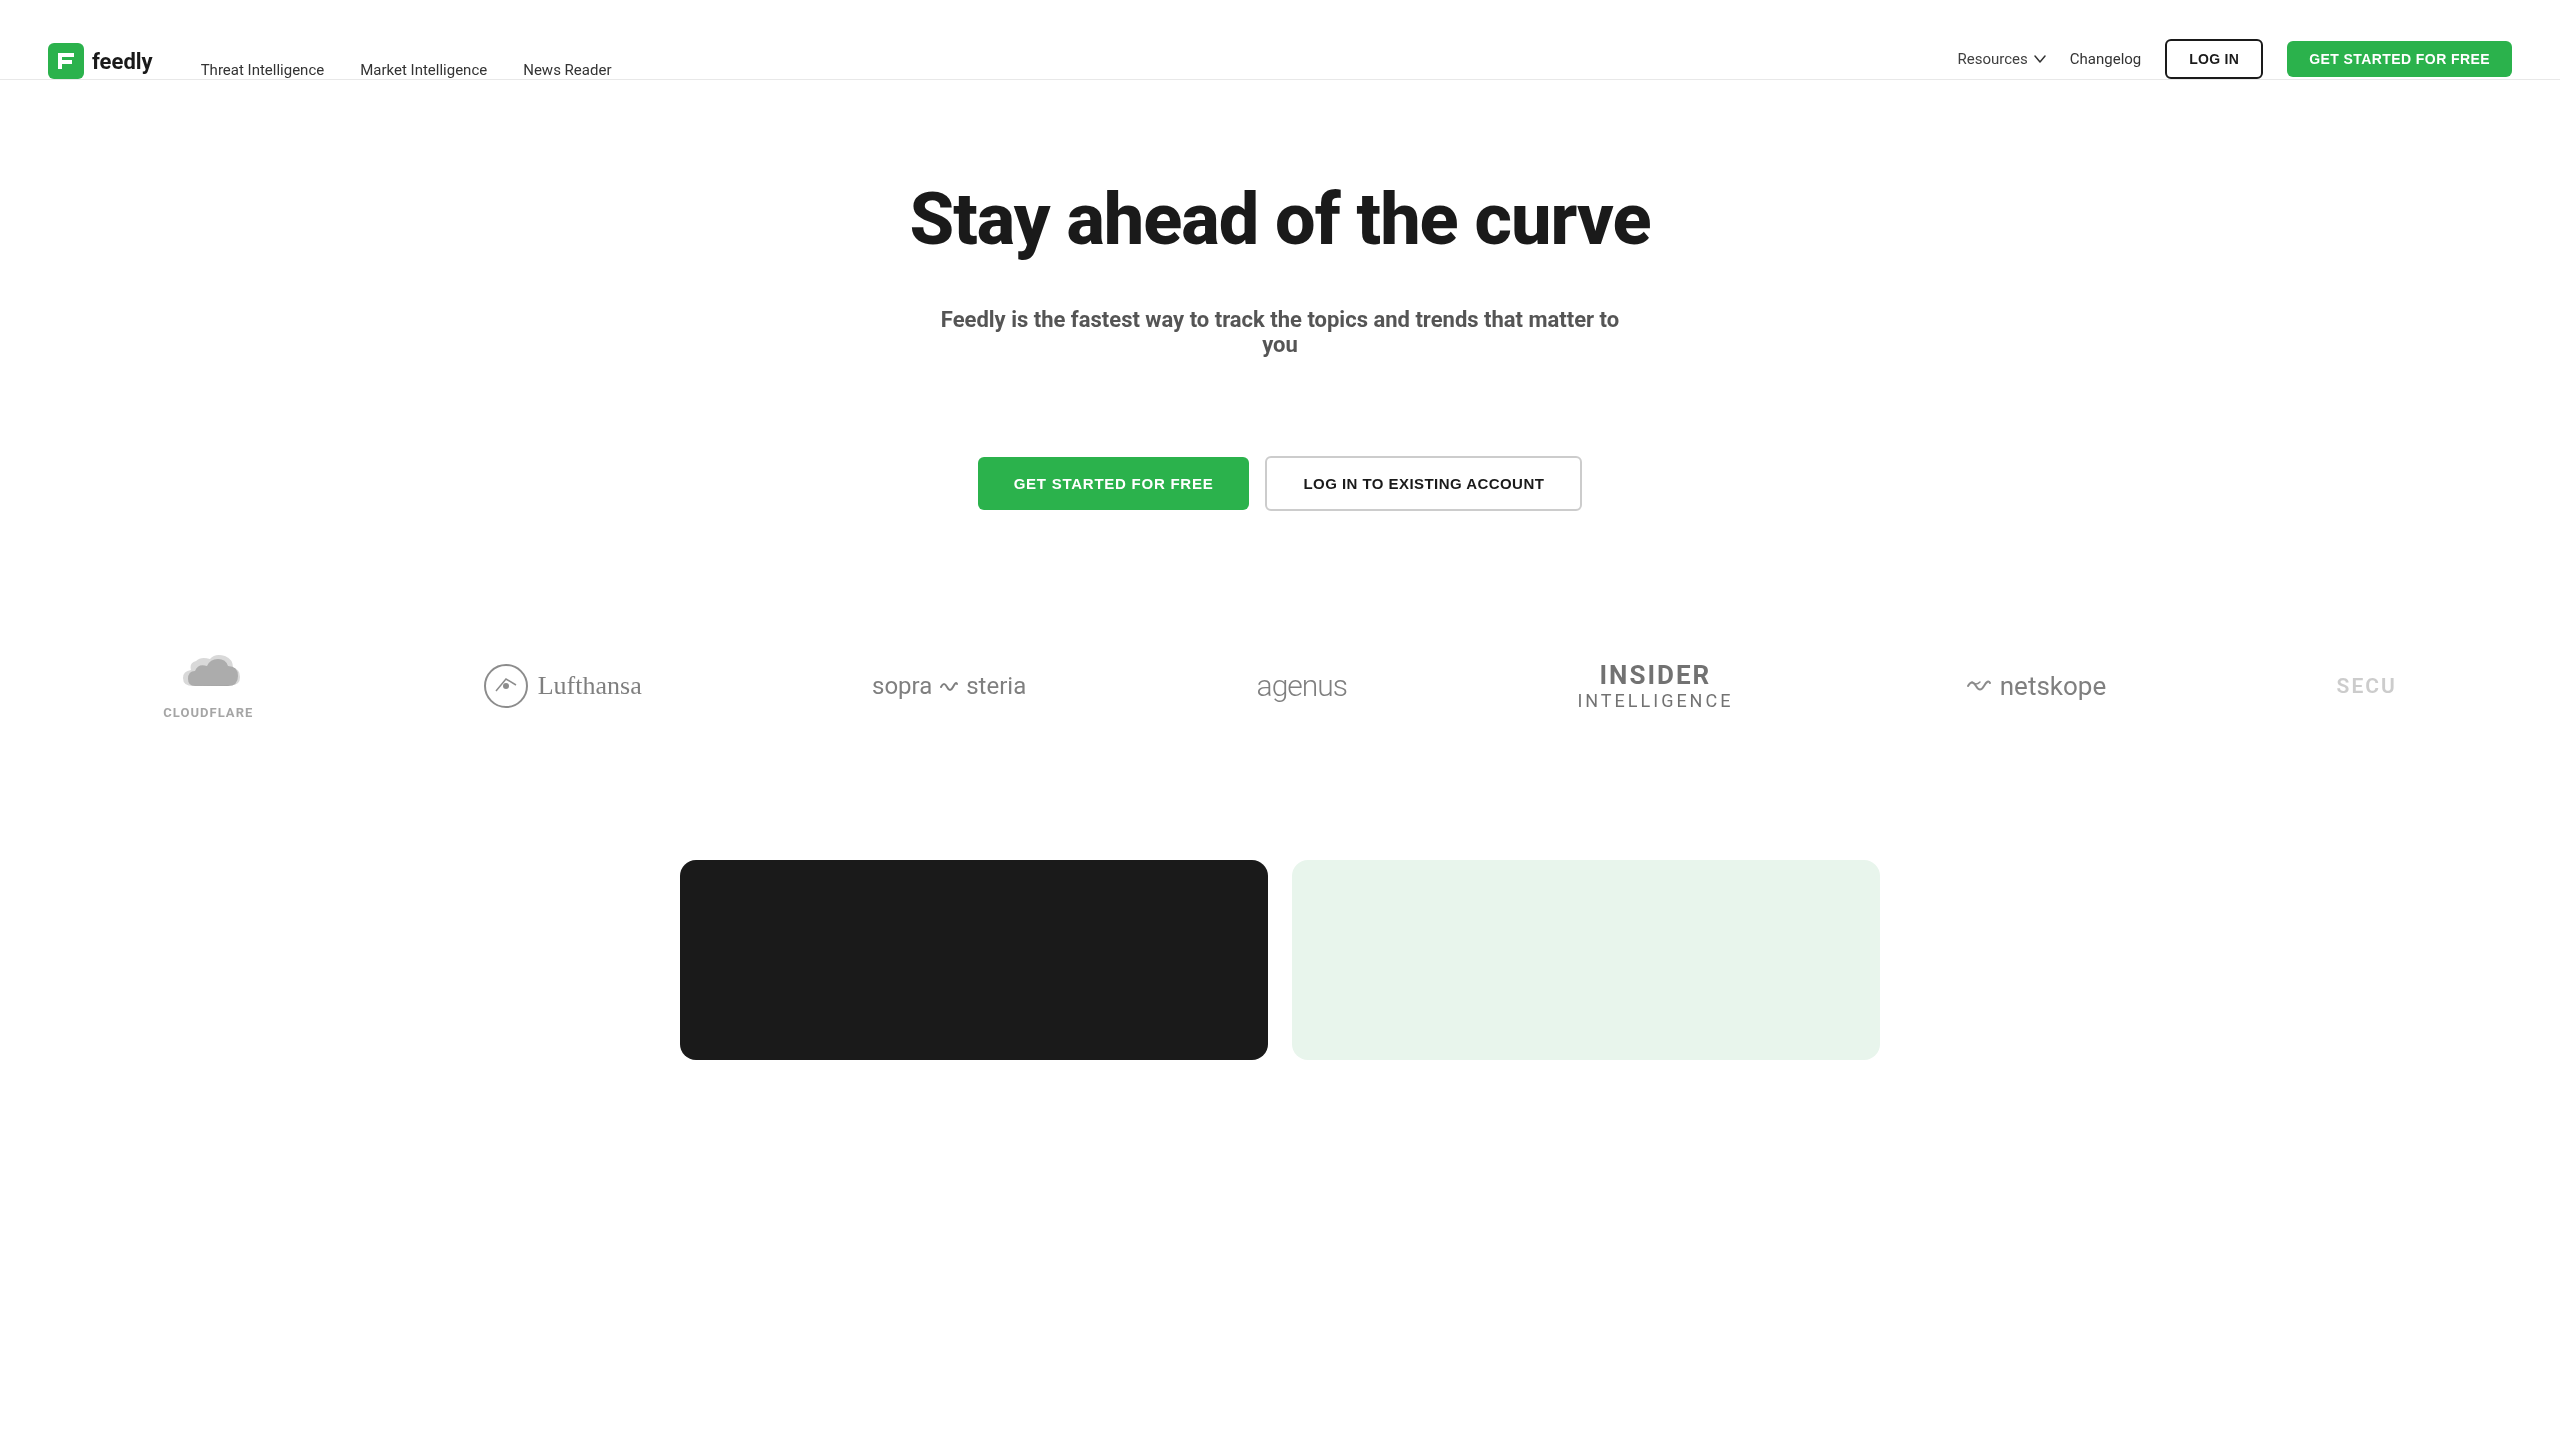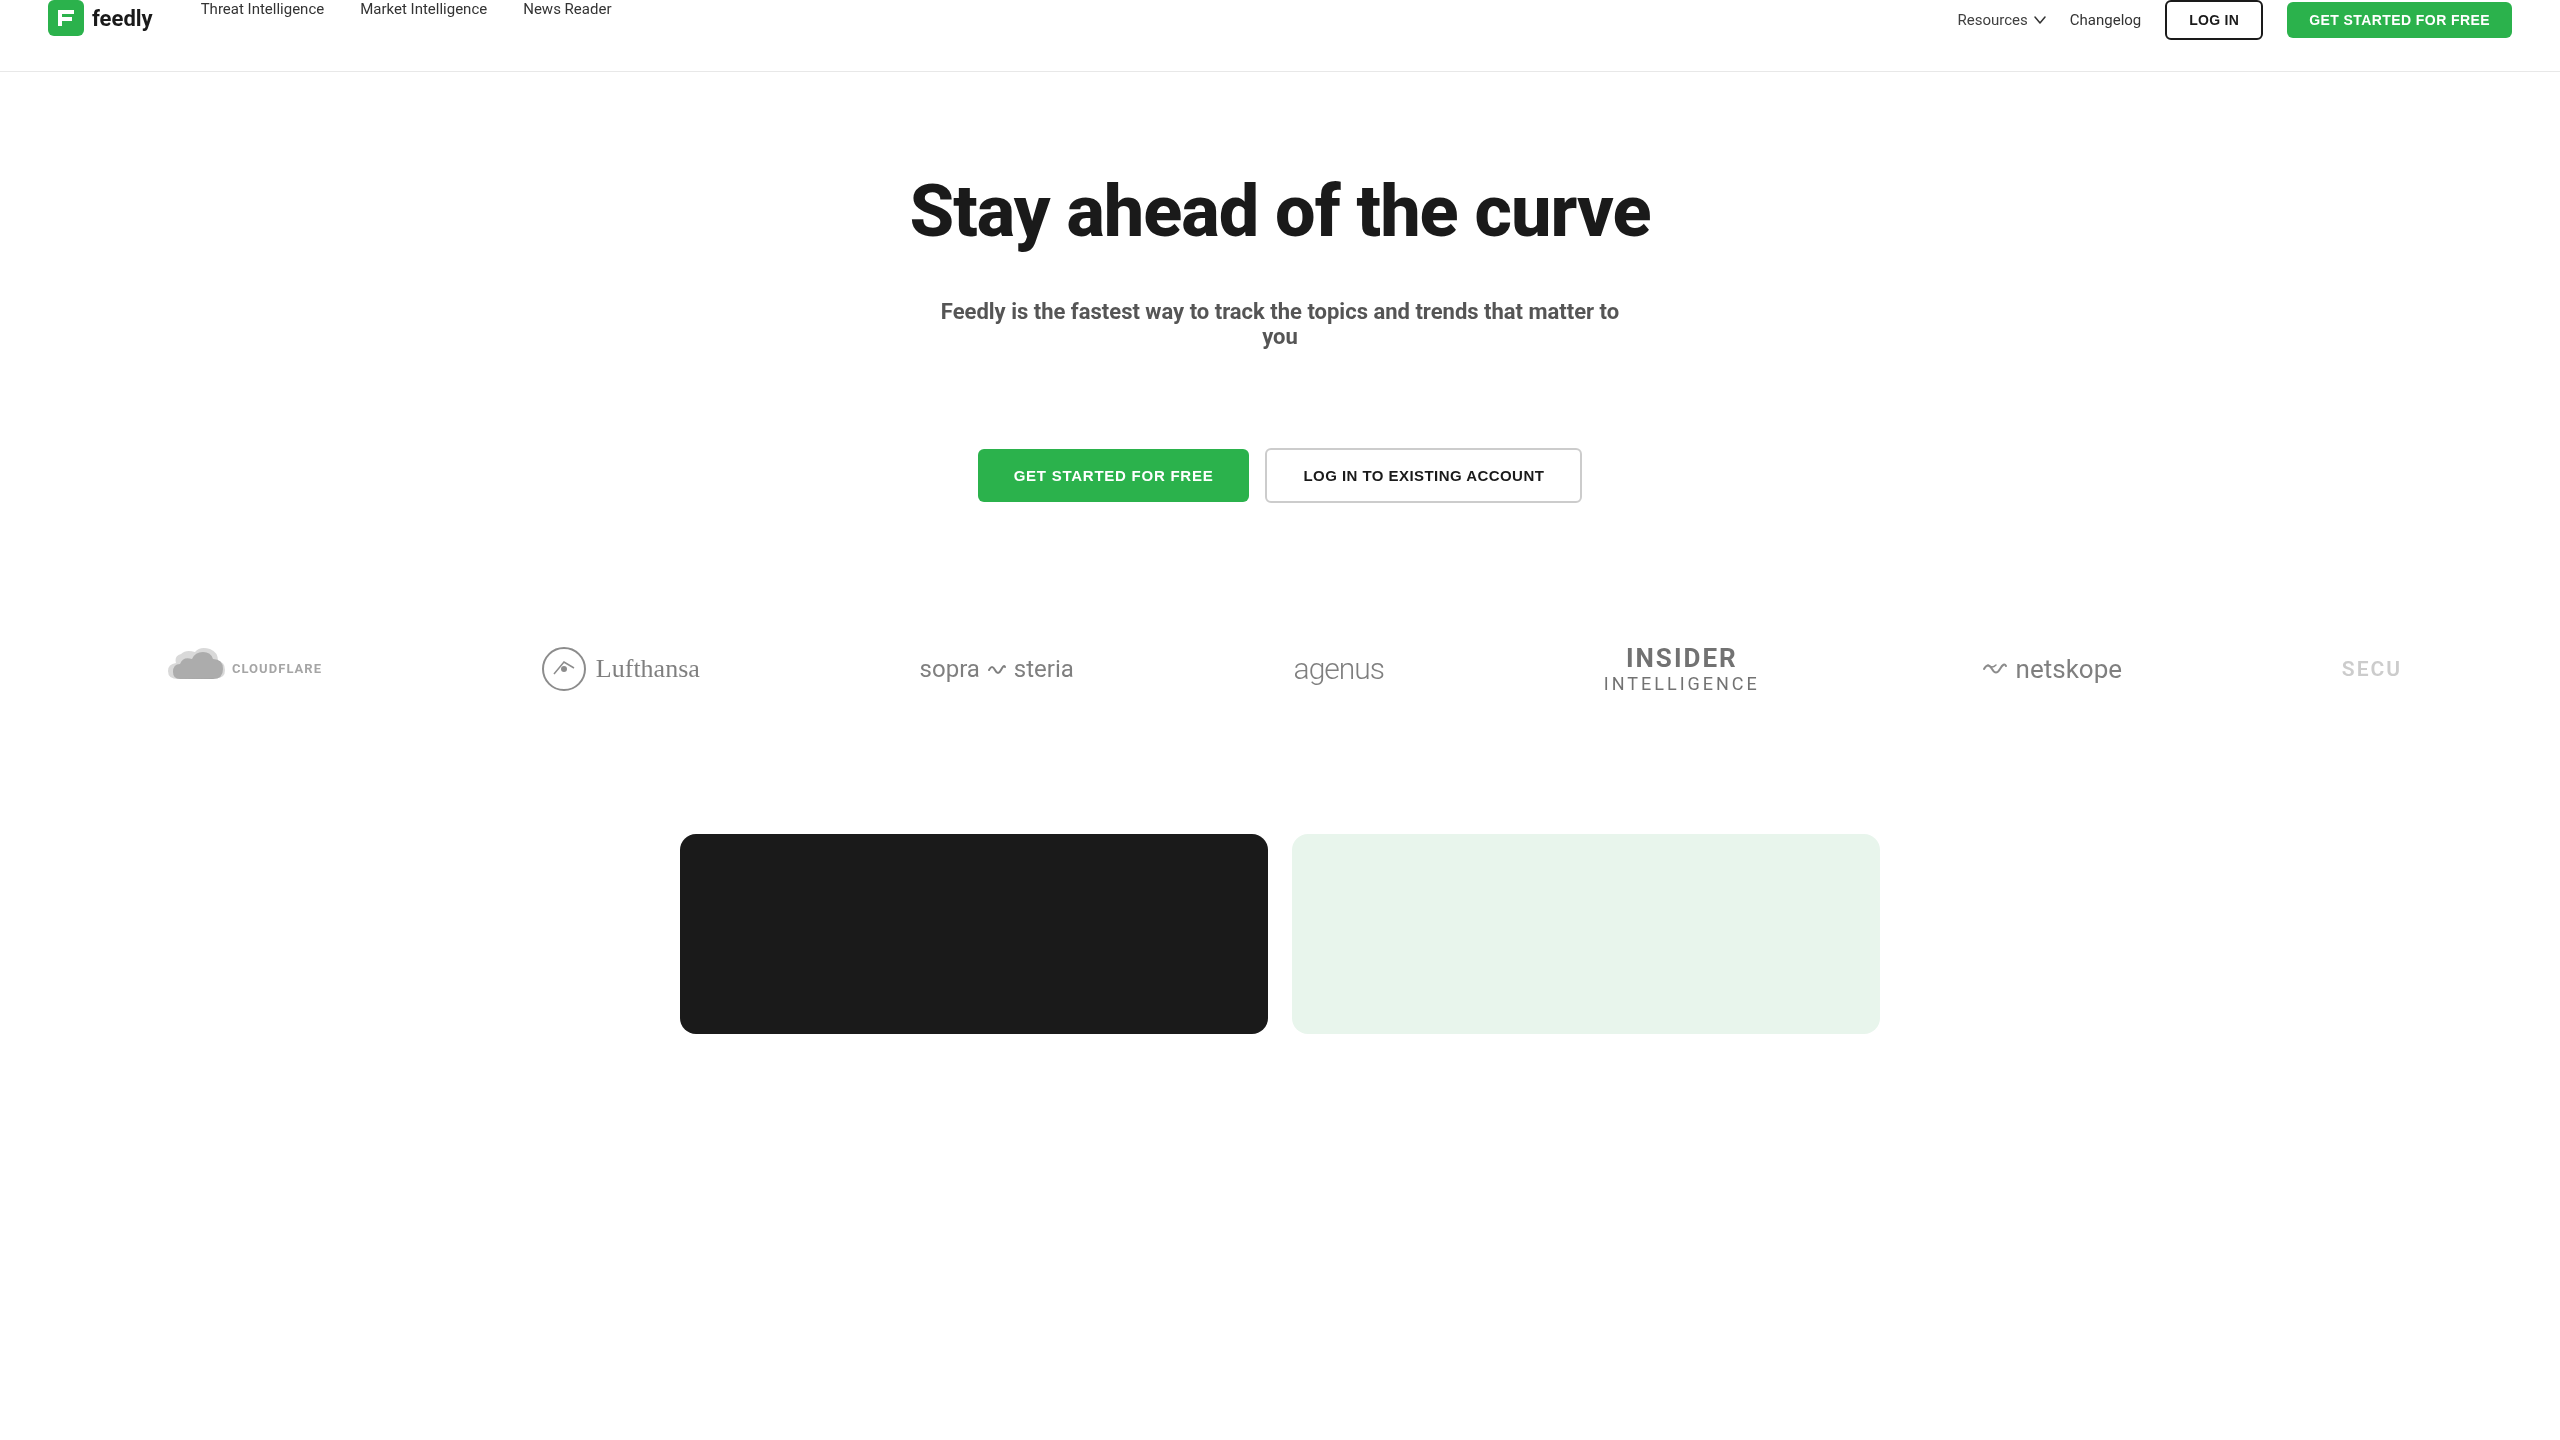--- a/index.html
+++ b/index.html
@@ -7,23 +7,23 @@
     body {
       font-family: -apple-system, BlinkMacSystemFont, 'Segoe UI', Roboto, Helvetica, Arial, sans-serif;
       background: #fff;
       color: #1a1a1a;
       overflow-x: hidden;
     }
 
     
     nav {
       display: flex;
-      align-items: flex-start;
+      align-items: flex-end;
       padding: 0 48px;
-      height: 72px;
+      height: 80px;
       border-bottom: 1px solid #e8e8e8;
       background: #fff;
       position: sticky;
       top: 0;
       z-index: 100;
     }
 
     .nav-logo {
       display: flex;
       align-items: center;
@@ -180,21 +180,21 @@
     .logo-item {
       display: flex;
       align-items: flex-start;
       opacity: 0.75;
       filter: grayscale(100%);
     }
 
     
     .cloudflare-logo {
       display: flex;
-      flex-direction: row;
+      flex-direction: column;
       align-items: center;
       gap: 4px;
     }
 
     
     .lufthansa-logo {
       display: flex;
       align-items: center;
       gap: 10px;
     }

